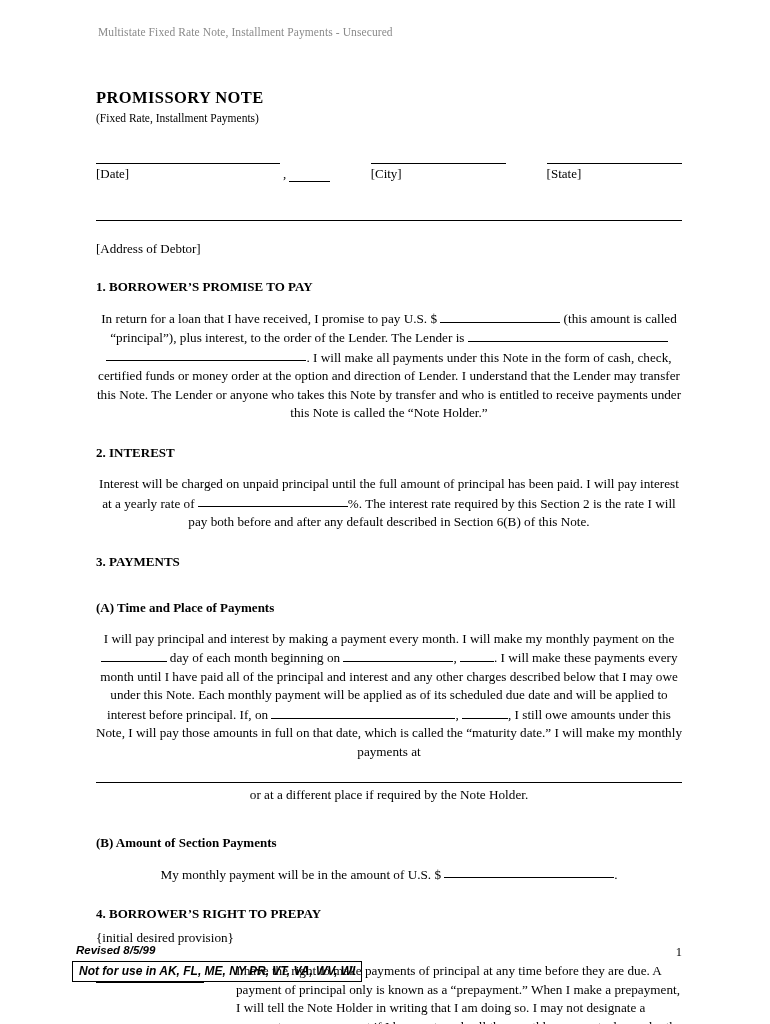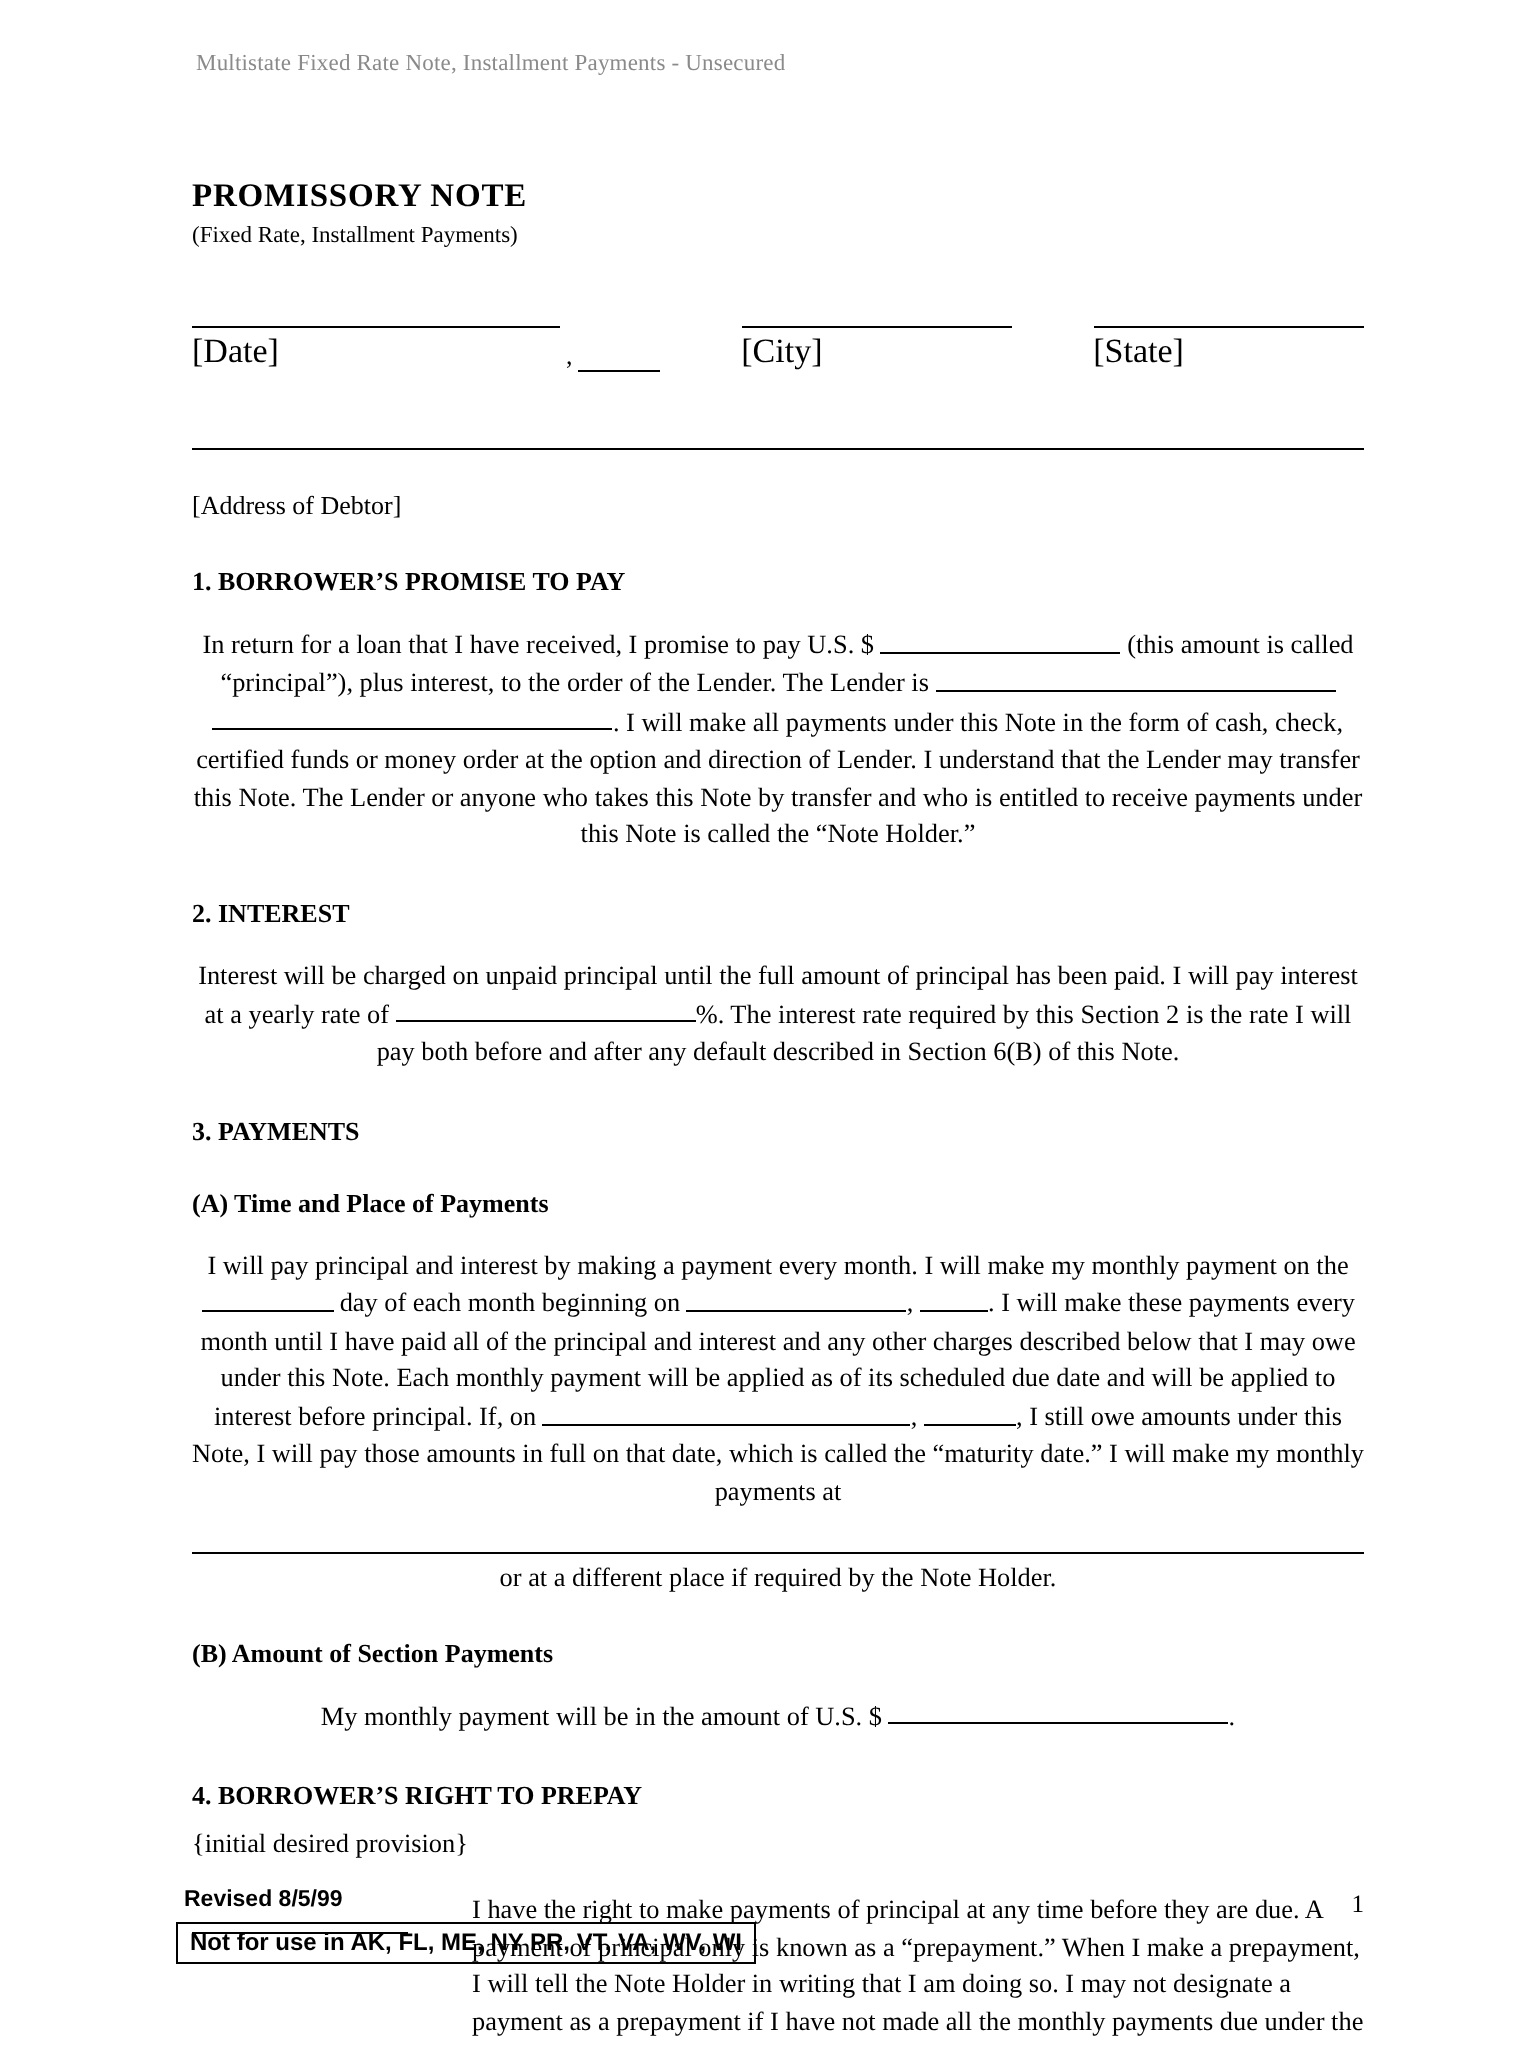--- a/index.html
+++ b/index.html
@@ -46,21 +46,21 @@
     margin-top: 26px;
     font-size: 13px;
   }
   .dcs-col { position: relative; }
   .dcs-rule {
     border-bottom: 1px solid #000;
     height: 13px;
   }
   .dcs-label {
     margin-top: 2px;
-    font-size: 17px;
+    font-size: 13px;
   }
   .w-date { width: 190px; }
   .w-comma { width: 10px; text-align:center; }
   .w-year { width: 42px; }
   .w-gap1 { width: 42px; }
   .w-city { width: 140px; }
   .w-gap2 { width: 42px; }
   .w-state { width: 140px; }
 
   .addr-rule {
@@ -74,21 +74,21 @@
   }
 
   h2.section {
     font-size: 13px;
     font-weight: bold;
     margin: 22px 0 0 0;
   }
   h3.subsection {
     font-size: 13px;
     font-weight: bold;
-    margin: 20px 0 0 0;
+    margin: 30px 0 0 0;
   }
   p.body {
     font-size: 13.2px;
     line-height: 1.42;
     margin: 14px 0 0 0;
     text-align: center;
   }
   .fill {
     display: inline-block;
     border-bottom: 1px solid #000;
@@ -123,23 +123,24 @@
     flex: 1 1 auto;
     font-size: 13.2px;
     line-height: 1.42;
   }
   .prepay-right p { margin: 0; }
   .prepay-right p + p { margin-top: 0; }
 
   
   .footer {
     position: absolute;
-    left: 88px;
+    left: 72px;
     right: 88px;
     bottom: 42px;
+    font-style: italic;
   }
   .footer-rev {
     font-size: 11.5px;
     font-weight: bold;
     font-family: "Liberation Sans", sans-serif;
     margin: 0 0 5px 4px;
   }
   .footer-box {
     border: 1.2px solid #000;
     display: inline-block;

